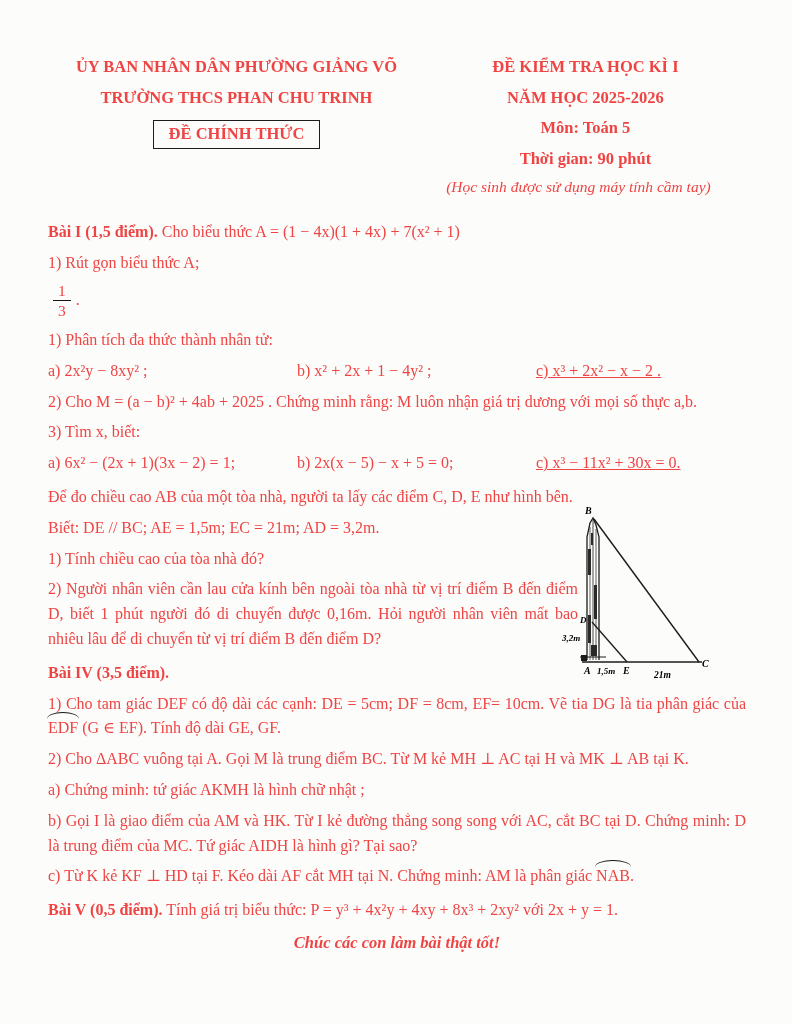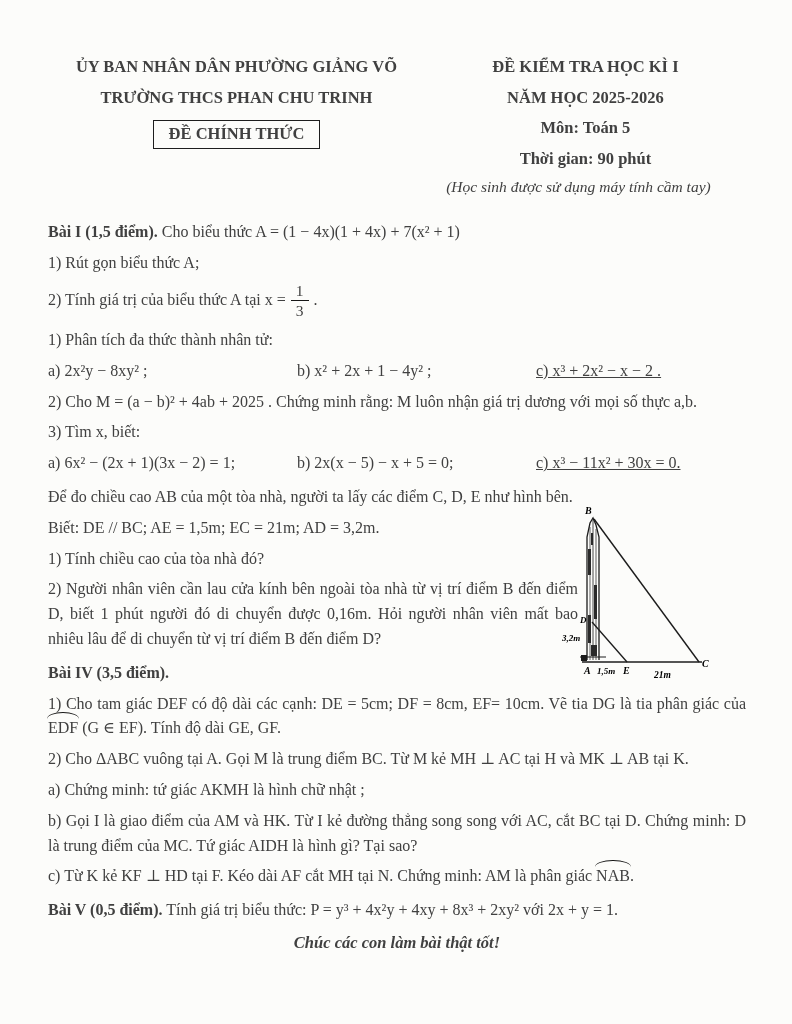--- a/index.html
+++ b/index.html
@@ -1,21 +1,21 @@
 <!DOCTYPE html>
 <html lang="vi"><head>
 <meta charset="utf-8">
 <style>
   html,body { margin:0; padding:0; background:#ffffff; }
   .page {
     position:relative;
     width:792px; height:1024px;
     box-sizing:border-box;
     background:#fcfcfa;
-    color:#404040;
+    color:#ef4444;
     font-family:"Liberation Serif","DejaVu Serif",serif;
     font-size:16px;
     padding:52px 46px 0 48px;
     overflow:hidden;
   }
 
   
   .header { display:flex; }
   .header-left { width:54%; text-align:center; }
   .header-right { width:46%; text-align:center; }
@@ -94,21 +94,20 @@
   <main class="content">
 
     <section class="section">
       <p>
         <span class="plabel">Bài I (1,5 điểm).</span>
         <span>Cho biểu thức</span>
         <span>A = (1 − 4x)(1 + 4x) + 7(x² + 1)</span>
       </p>
       <p>1) Rút gọn biểu thức A;</p>
       <p class="frac-line">
-        <span>2) Tính giá trị của biểu thức A tại  x =</span>
         <span class="frac">
           <span class="num">1</span>
           <span class="den">3</span>
         </span>
         <span>.</span>
       </p>
     </section>
 
     <section class="section">
       <p>1) Phân tích đa thức thành nhân tử:</p>

